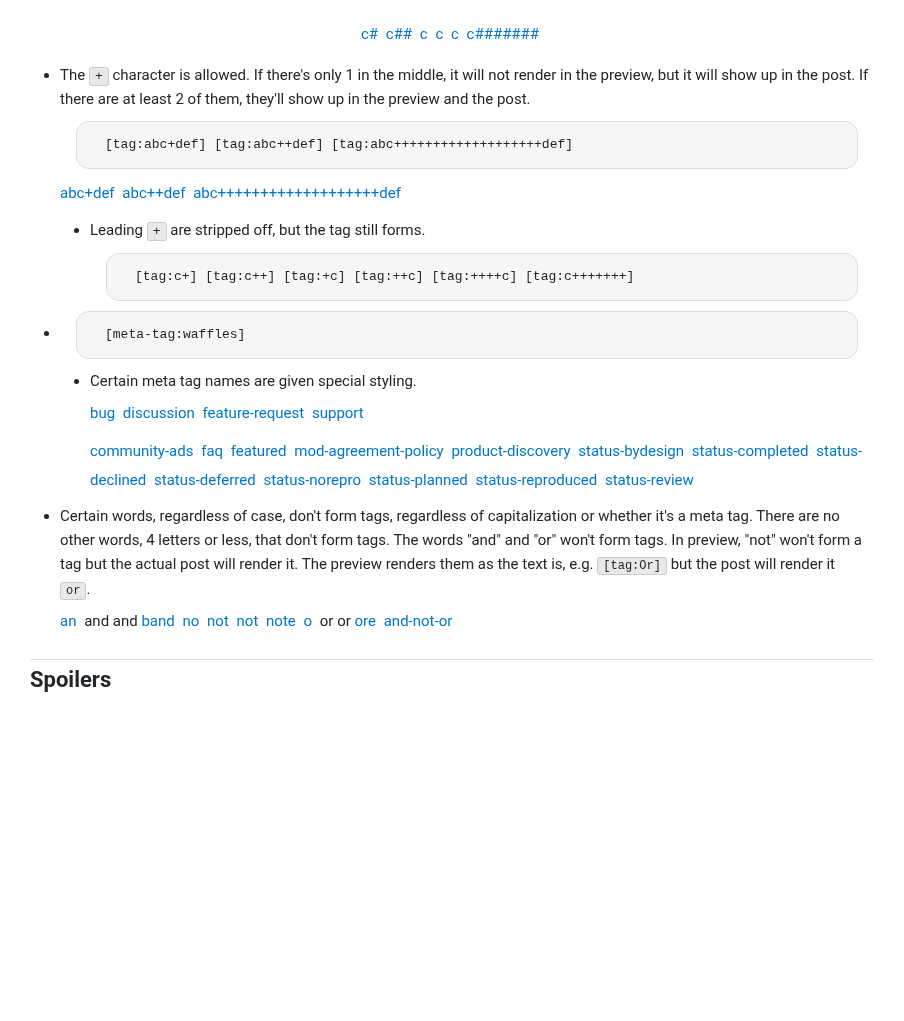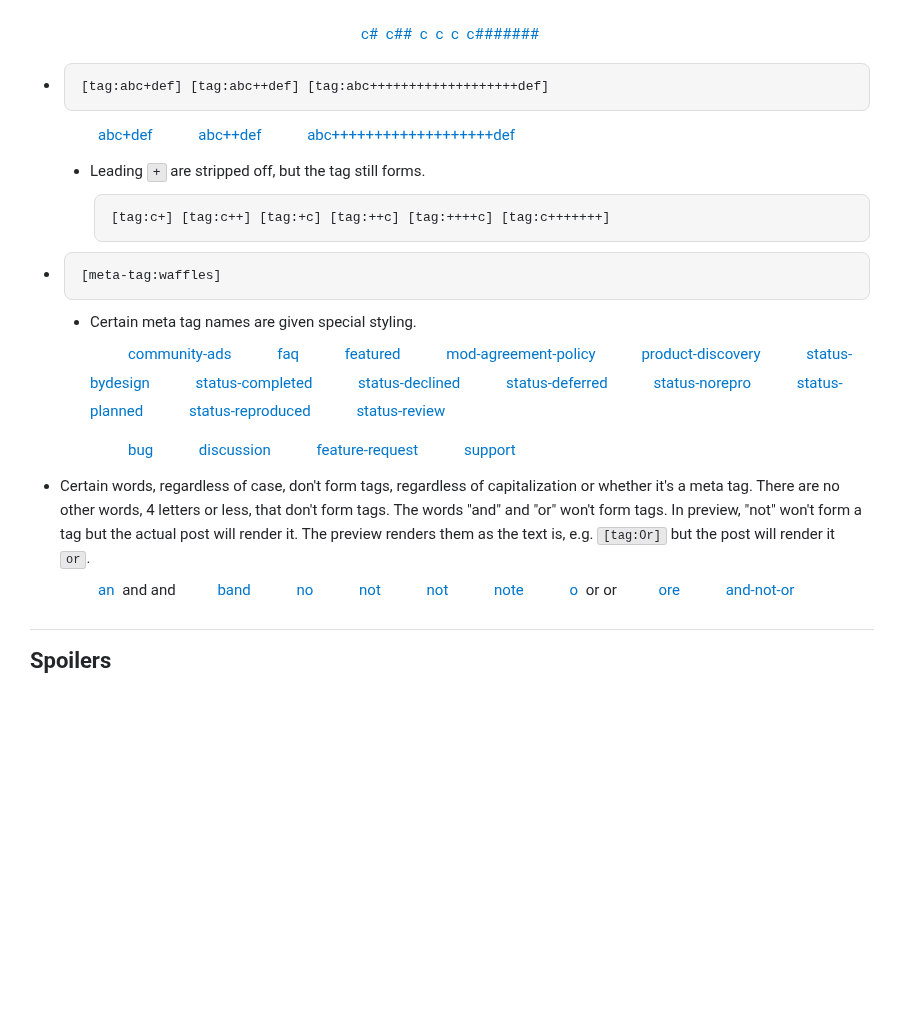--- a/index.html
+++ b/index.html
@@ -29,39 +29,38 @@
       border: 1px solid #ccc;
       border-radius: 3px;
       padding: 1px 5px;
       color: #232629;
     }
     .code-block {
       font-family: 'Consolas', 'Courier New', monospace;
       font-size: 13px;
       background: #f6f6f6;
       border: 1px solid #ddd;
-      border-radius: 8px;
-      padding: 12px 16px;
-      margin: 10px 4px;
+      border-radius: 13px;
+      padding: 12px 28px;
+      margin: 10px 16px;
       white-space: pre;
       line-height: 1.7;
     }
     .tag-links {
       margin: 6px 0 10px 0;
       line-height: 1.9;
     }
     .tag-links a {
       margin-right: 4px;
-      margin-left: 38px;
     }
     .section-heading {
       font-size: 22px;
       font-weight: bold;
       margin-top: 24px;
-      padding-top: 13px;
+      padding-top: 2px;
       border-top: 1px solid #e0e0e0;
     }
     .top-links {
       margin-bottom: 14px;
       line-height: 1.9;
       text-align: center;
     }
     .top-links a { margin-right: 4px; }
     .inline-text-code {
       font-family: 'Consolas', 'Courier New', monospace;
@@ -80,59 +79,60 @@
   <a href="#">c##</a>
   <a href="#">c</a>
   <a href="#">c</a>
   <a href="#">c</a>
   <a href="#">c#######</a>
 </div>
 
 <ul>
 
   <li>
+    <span>The <span class="code-inline">+</span> character is allowed. If there's only 1 in the middle, it will not render in the preview, but it will show up in the post. If there are at least 2 of them, they'll show up in the preview and the post.</span>
     <div class="code-block">[tag:abc+def] [tag:abc++def] [tag:abc+++++++++++++++++++def]</div>
     <div class="tag-links">
       <a href="#">abc+def</a>
       <a href="#">abc++def</a>
       <a href="#">abc+++++++++++++++++++def</a>
     </div>
     <ul>
       <li>
         <span>Leading <span class="code-inline">+</span> are stripped off, but the tag still forms.</span>
         <div class="code-block">[tag:c+] [tag:c++] [tag:+c] [tag:++c] [tag:++++c] [tag:c+++++++]</div>
       </li>
     </ul>
   </li>
 
   <li>
     <div class="code-block">[meta-tag:waffles]</div>
     <ul>
       <li>
         <span>Certain meta tag names are given special styling.</span>
         <div class="tag-links">
+          <a href="#">bug</a>
+          <a href="#">discussion</a>
+          <a href="#">feature-request</a>
+          <a href="#">support</a>
+        </div>
+        <div class="tag-links">
           <a href="#">community-ads</a>
           <a href="#">faq</a>
           <a href="#">featured</a>
           <a href="#">mod-agreement-policy</a>
           <a href="#">product-discovery</a>
           <a href="#">status-bydesign</a>
           <a href="#">status-completed</a>
           <a href="#">status-declined</a>
           <a href="#">status-deferred</a>
           <a href="#">status-norepro</a>
           <a href="#">status-planned</a>
           <a href="#">status-reproduced</a>
           <a href="#">status-review</a>
-        </div>
-        <div class="tag-links">
-          <a href="#">bug</a>
-          <a href="#">discussion</a>
-          <a href="#">feature-request</a>
-          <a href="#">support</a>
         </div>
       </li>
     </ul>
   </li>
 
   <li>
     <span>Certain words, regardless of case, don't form tags, regardless of capitalization or whether it's a meta tag. There are no other words, 4 letters or less, that don't form tags. The words "and" and "or" won't form tags. In preview, "not" won't form a tag but the actual post will render it. The preview renders them as the text is, e.g. <span class="inline-text-code">[tag:Or]</span> but the post will render it<br><span class="inline-text-code">or</span>.</span>
     <div class="tag-links">
       <a href="#">an</a>
       <span> and </span>

